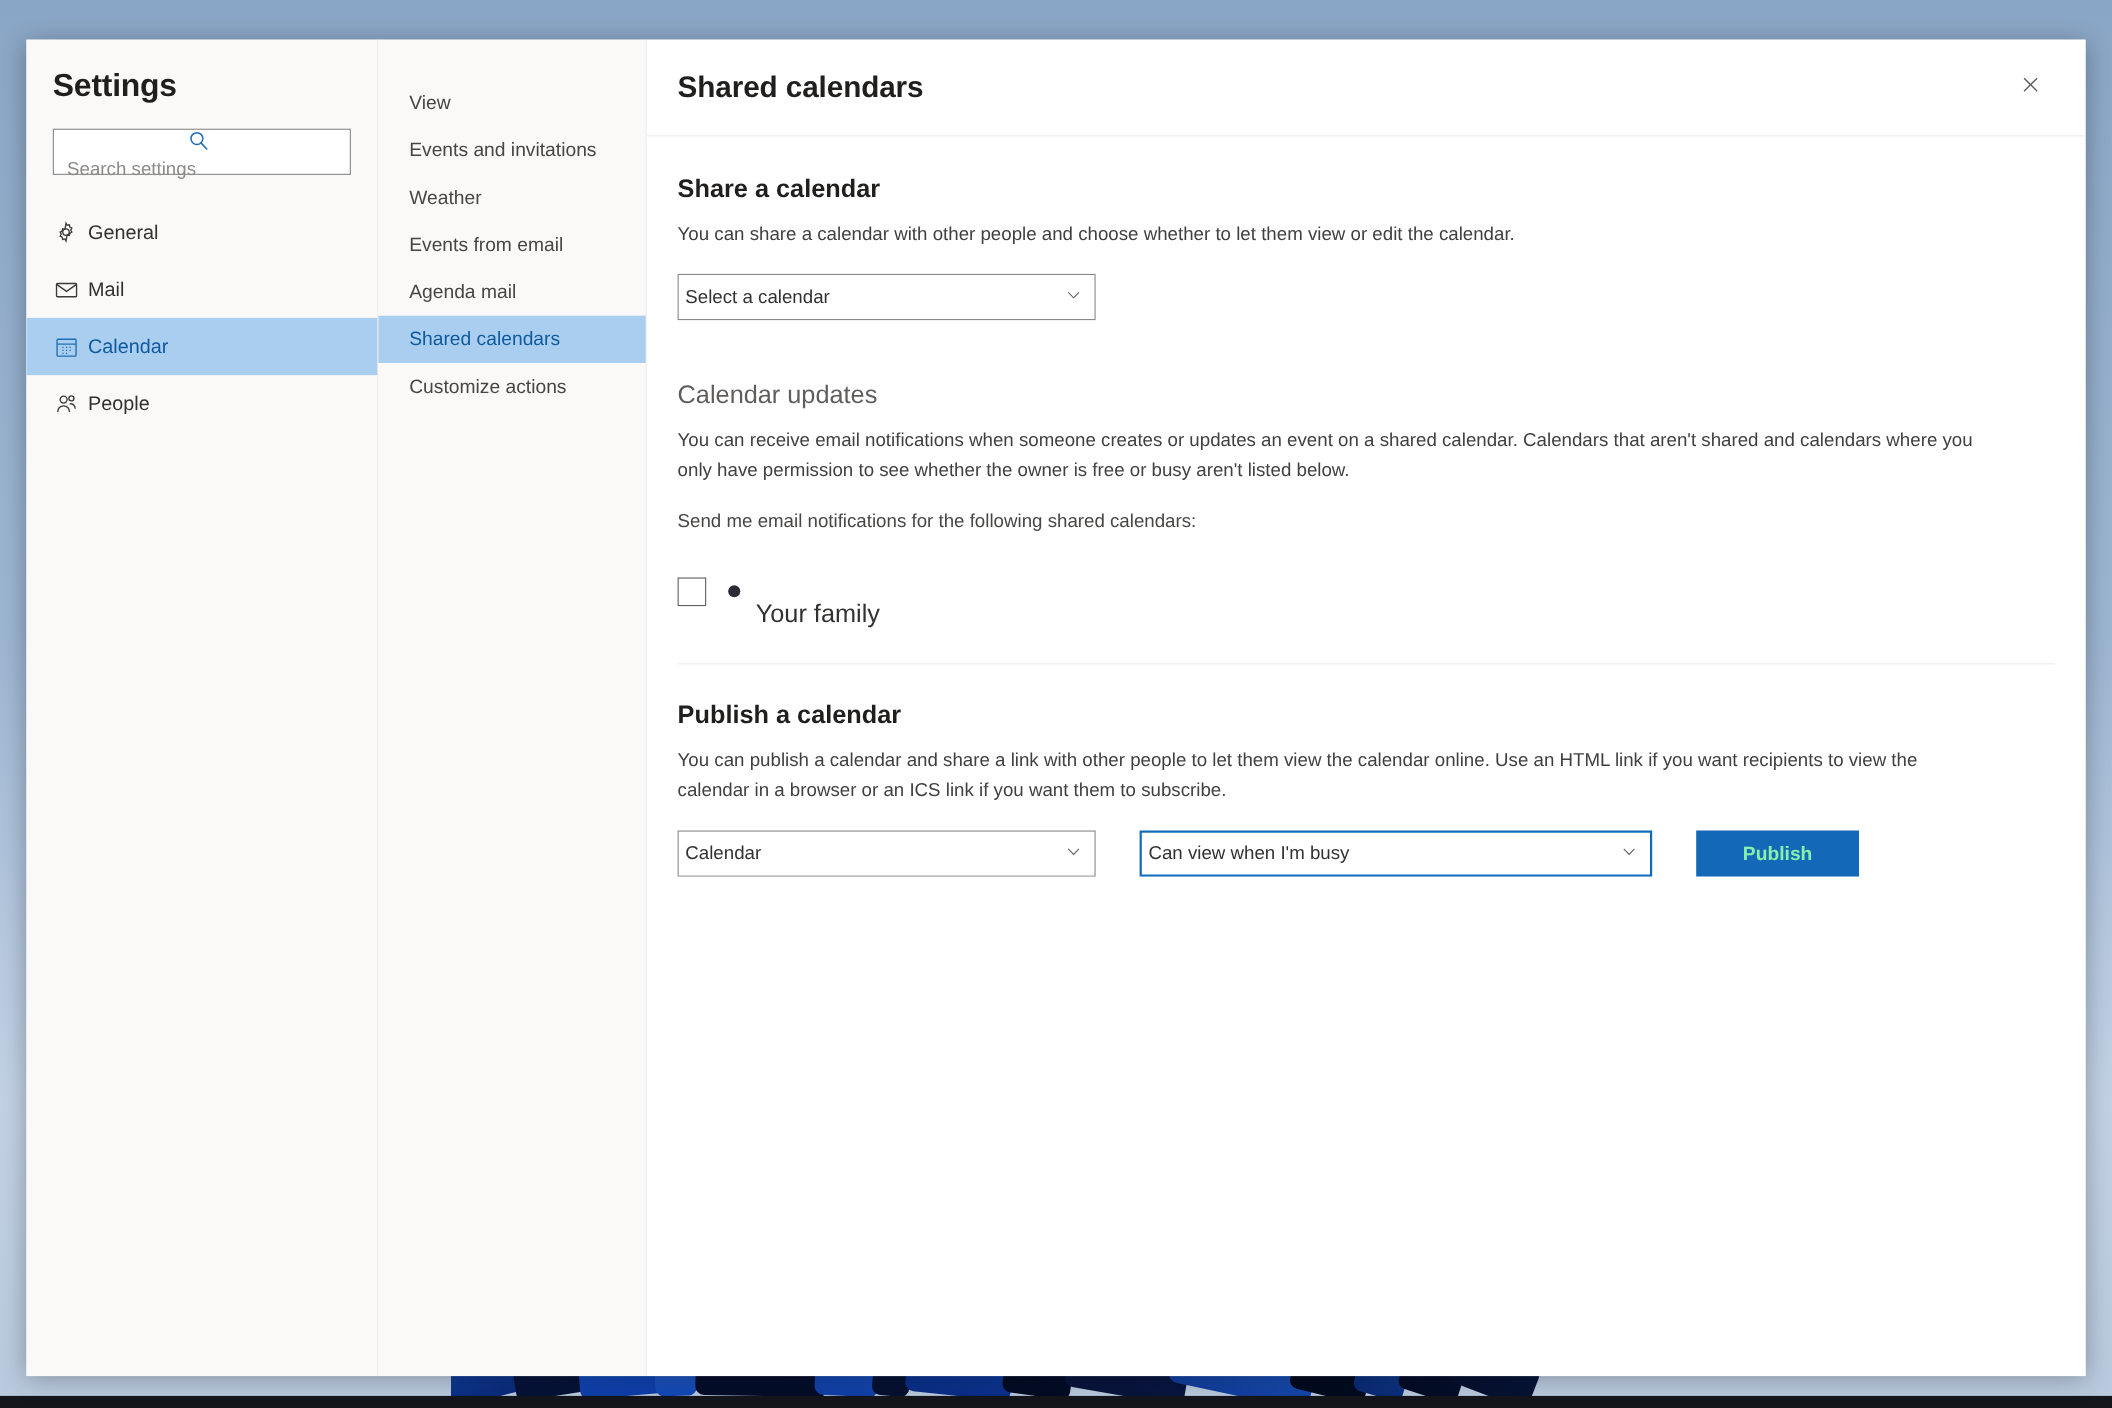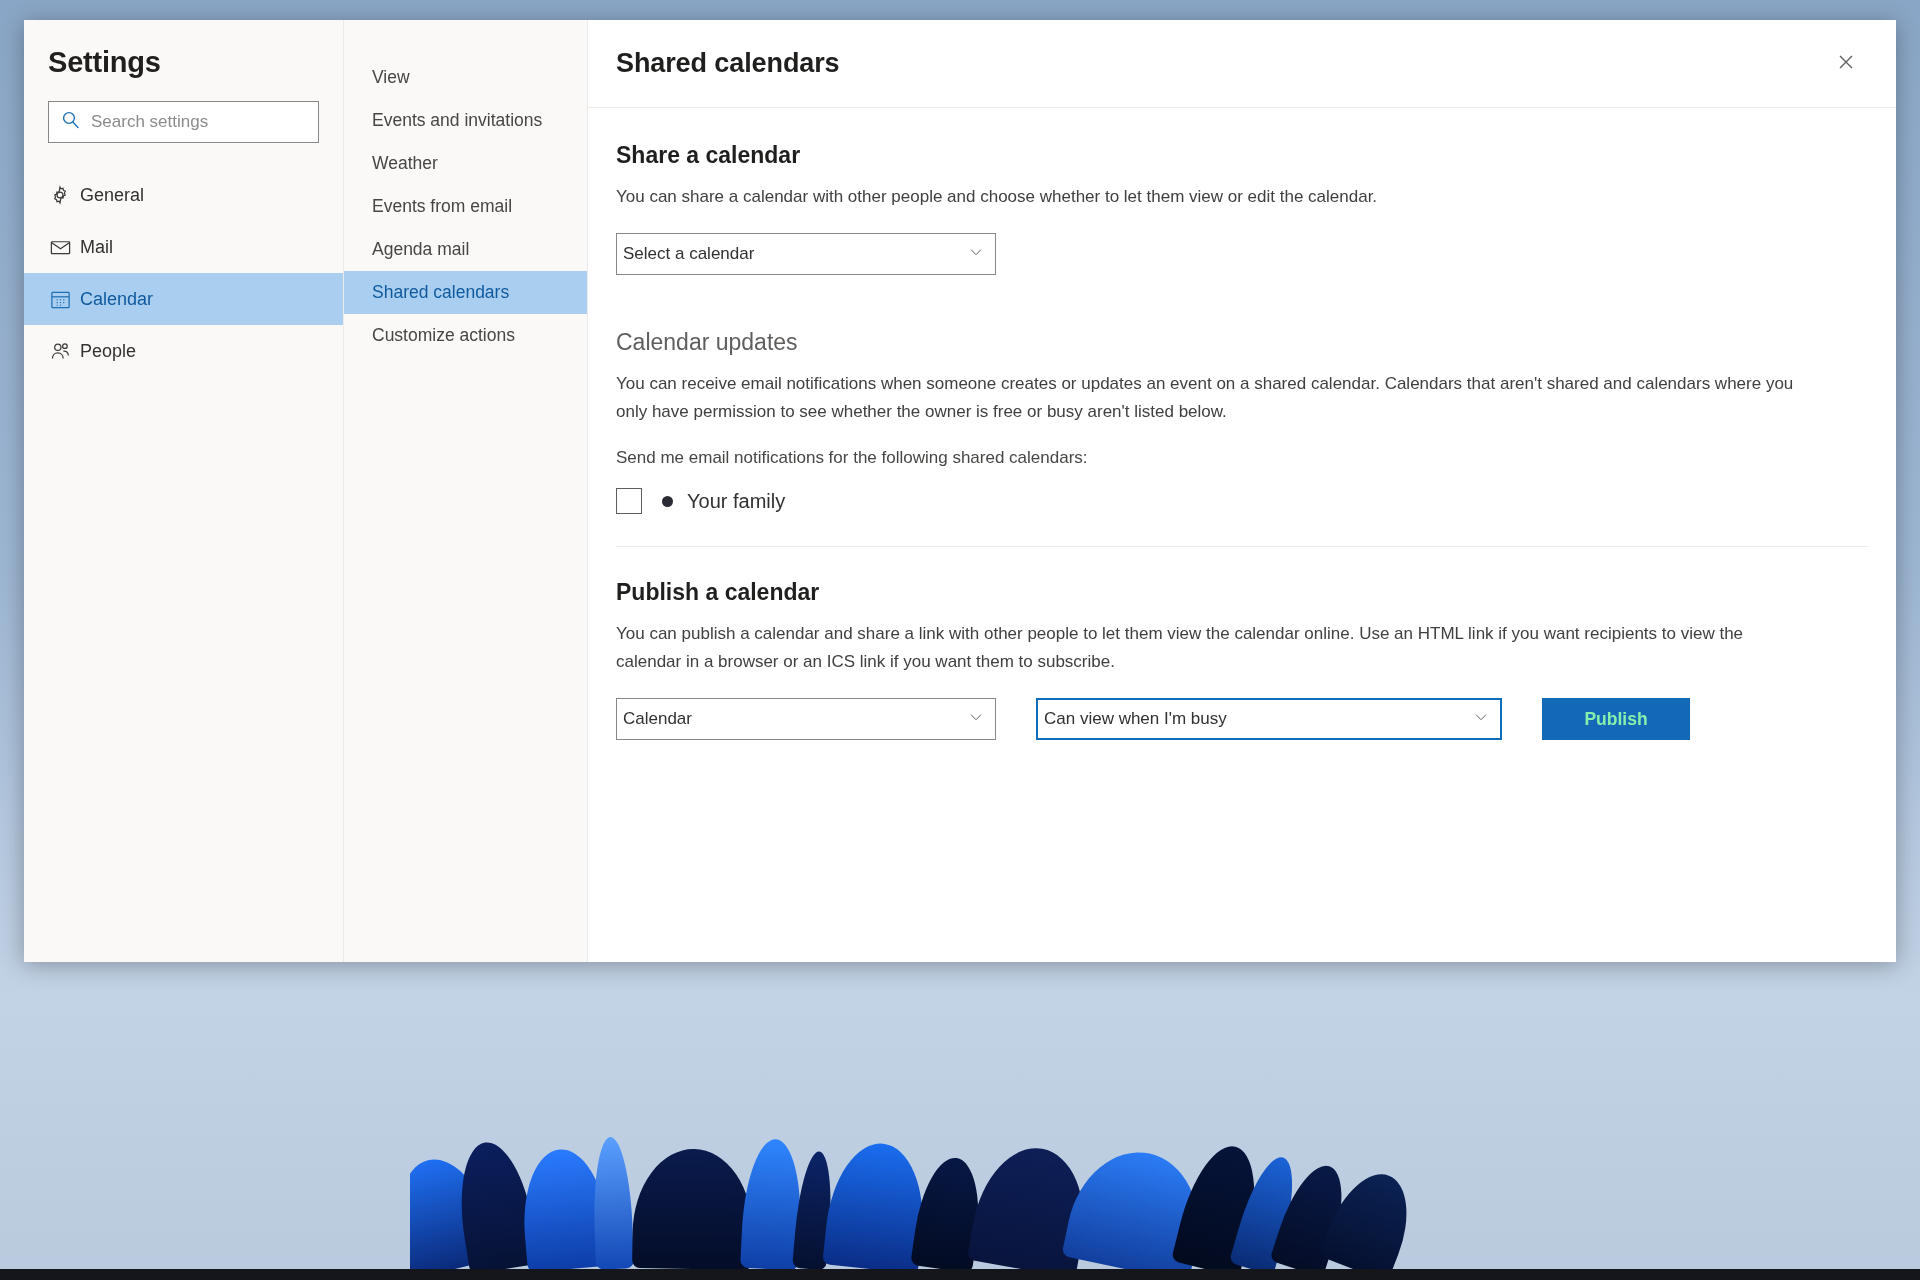--- a/index.html
+++ b/index.html
@@ -37,22 +37,22 @@
   .bloom .petal {
     position: absolute;
     bottom: 0;
     border-radius: 50% 50% 8px 8px / 70% 70% 8px 8px;
     transform-origin: bottom center;
   }
 
   
   #settings-dialog {
     position: absolute;
-    left: 24px; top: 20px;
-    width: 1872px; height: 942px;
+    left: 24px; top: 36px;
+    width: 1872px; height: 1215px;
     background: #ffffff;
     box-shadow: 0 3px 22px rgba(0,0,0,0.30);
     display: flex;
     overflow: hidden;
   }
 
   
   .sidebar {
     width: 320px;
     background: #faf9f8;
@@ -69,20 +69,21 @@
     letter-spacing: -0.2px;
   }
   .search-wrap {
     margin: 0 24px 26px 24px;
     height: 42px;
     border: 1px solid #8a8886;
     background: #ffffff;
     display: flex;
     align-items: center;
     padding: 0 10px;
+    flex-direction: column;
   }
   .search-wrap .magnifier { flex: 0 0 auto; margin: 0 8px 0 2px; display: block; }
   .search-input {
     border: 0; outline: 0;
     font-size: 17px;
     color: #605e5c;
     font-family: "Liberation Sans", sans-serif;
     width: 100%;
     background: transparent;
   }
@@ -223,22 +224,23 @@
     cursor: pointer;
   }
   .color-dot {
     width: 11px; height: 11px;
     border-radius: 50%;
     background: #2b2b35;
     flex: 0 0 11px;
     margin-left: 6px;
   }
   .cal-name {
-    font-size: 20px;
+    font-size: 23px;
     color: #323130;
+    margin-top: 40px;
   }
 
   .divider {
     border: 0;
     border-top: 1px solid #edebe9;
     margin: 32px 0 32px 0;
   }
 
   .publish-row {
     display: flex;

